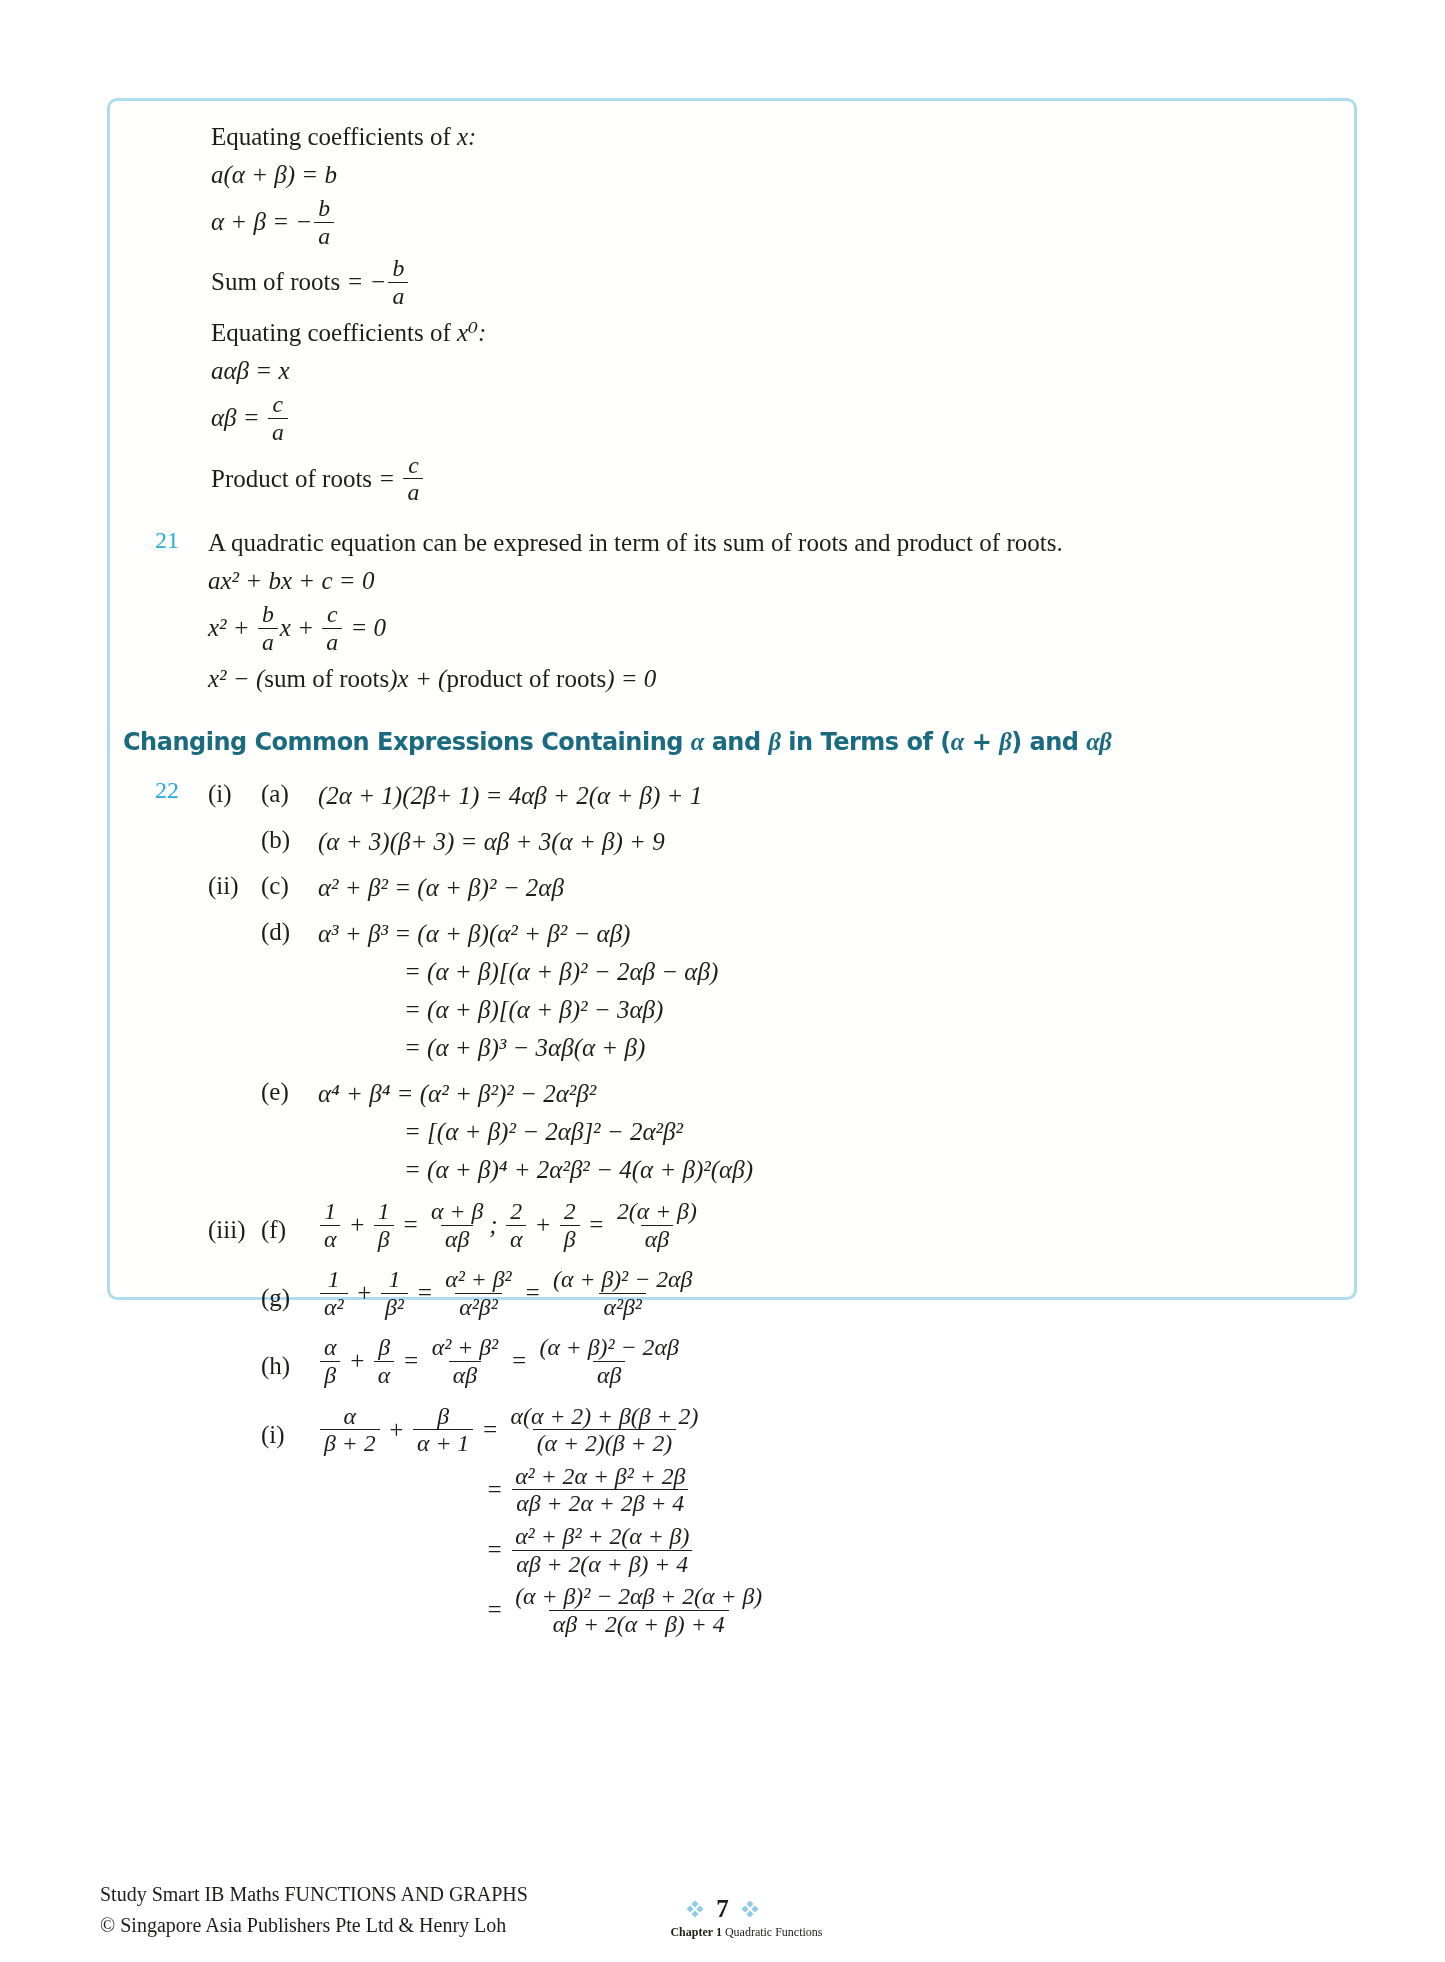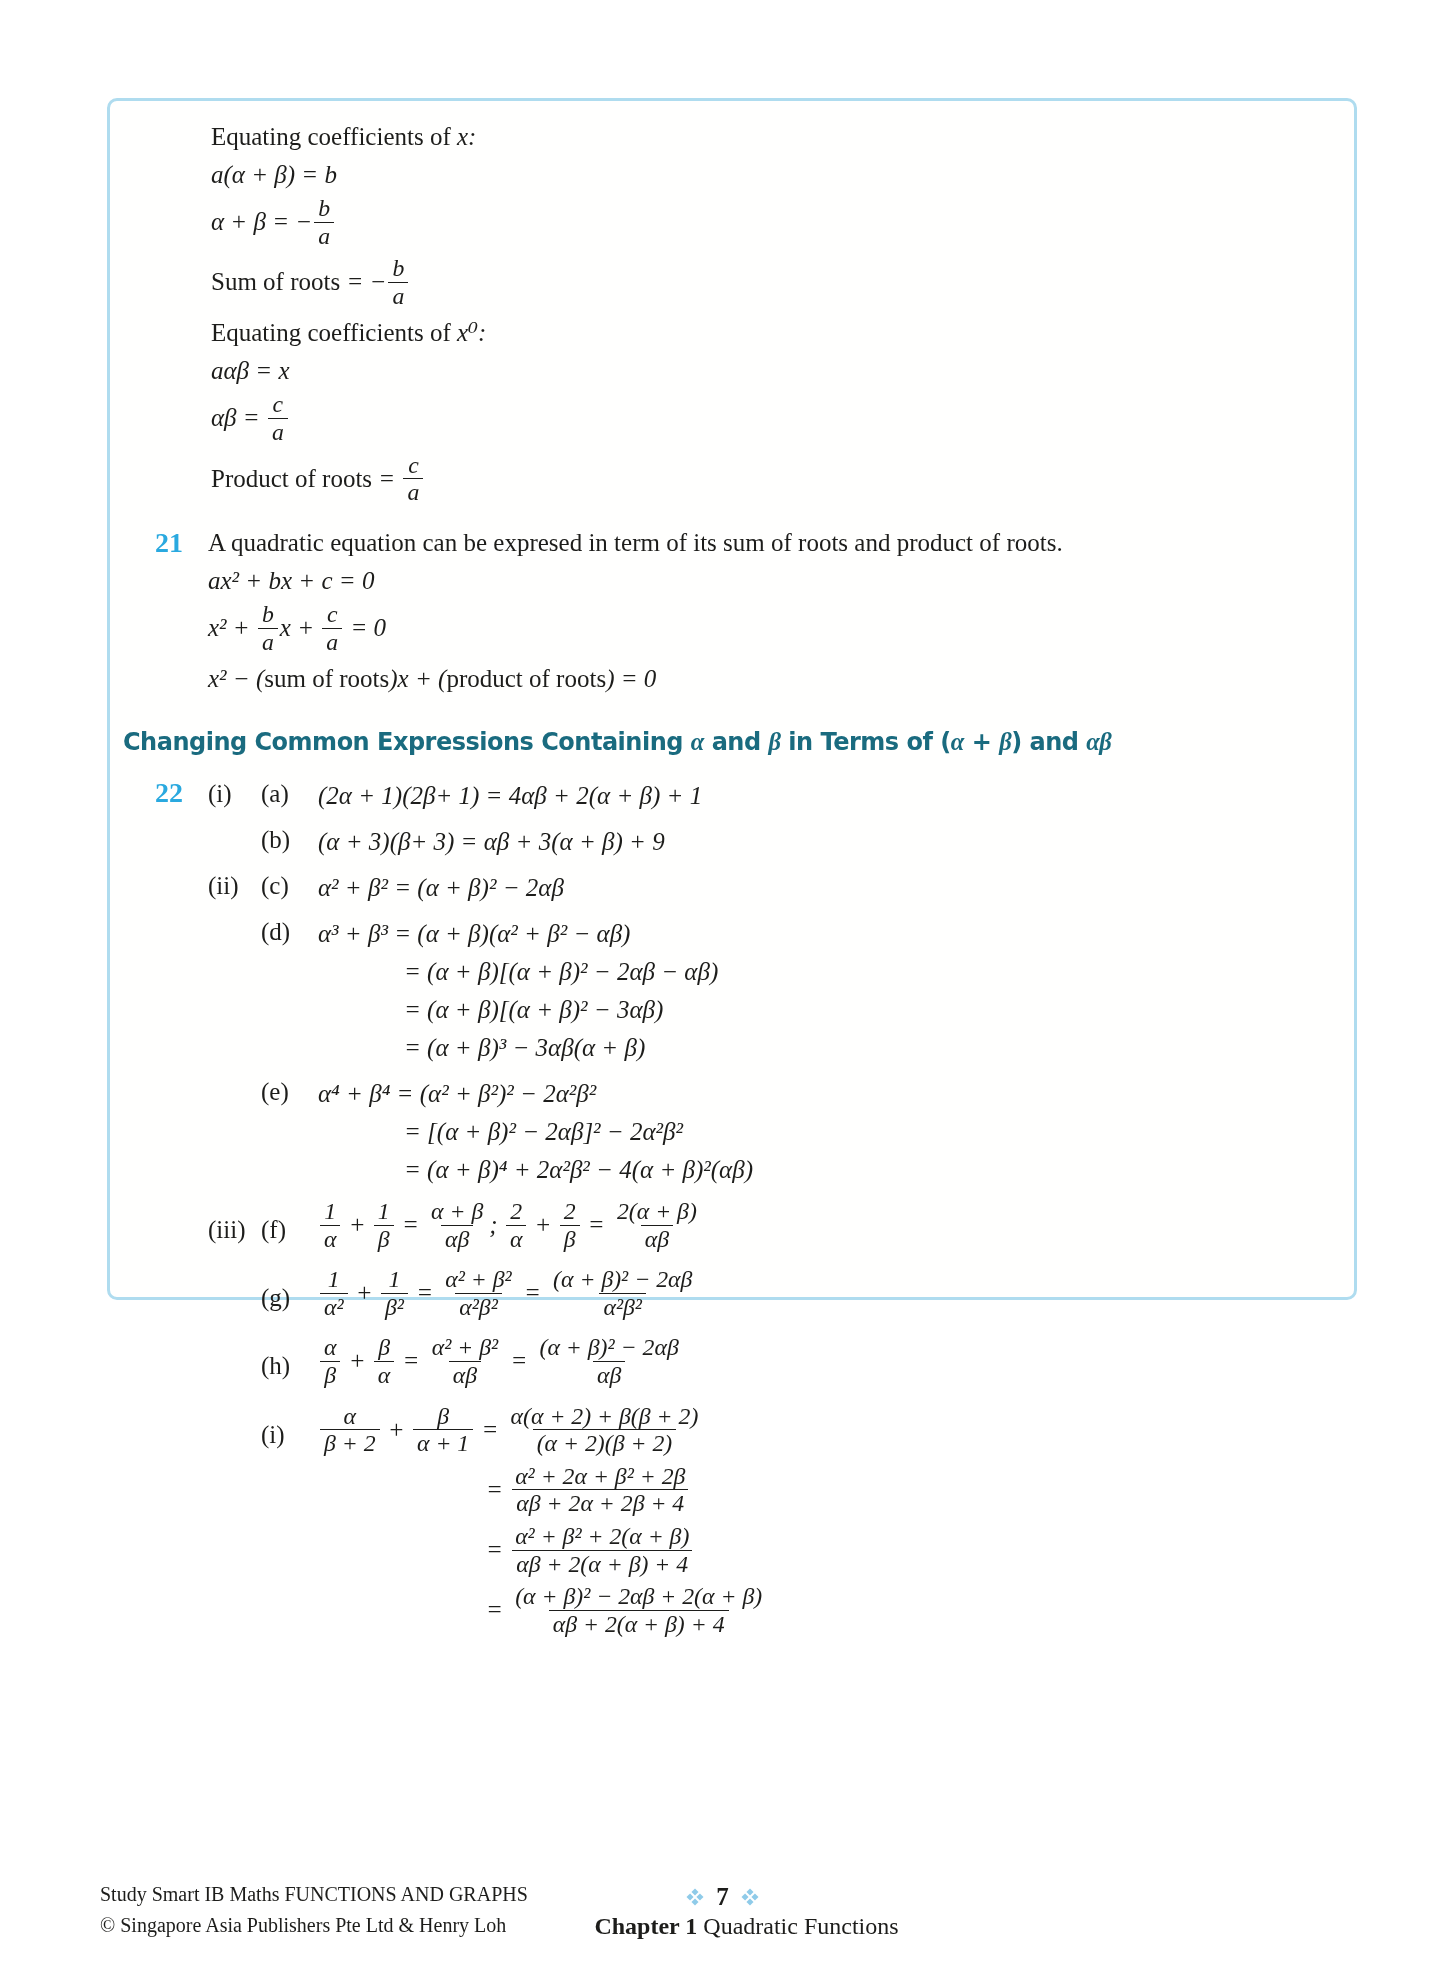--- a/index.html
+++ b/index.html
@@ -27,21 +27,21 @@
   .frac .num{padding:0 4px;}
   .frac .den{border-top:1.6px solid #1d1d1b;padding:0 4px;}
   .sqrt{display:inline-flex;align-items:flex-start;vertical-align:middle;}
   .sqrt .rad{font-style:normal;font-size:1.25em;line-height:1;margin-right:-2px;transform:translateY(-1px);}
   .sqrt .vin{border-top:1.7px solid #1d1d1b;padding:1px 5px 0 3px;}
   
   .intro{margin-left:56px;margin-top:4px;}
   
   .item{display:grid;grid-template-columns:53px 1fr;margin-top:16px;}
   .qnum{
-    font-weight:bold;font-size:28px;color:#2aa9df;line-height:1.3;
+    font-weight:normal;font-size:24px;color:#2aa9df;line-height:1.3;
     font-style:normal;padding-top:1px;
   }
   .item-body{min-width:0;}
   .body-text{font-size:25px;line-height:1.34;margin:2px 0 4px 0;}
   
   .heading{
     font-family:"DejaVu Sans","Liberation Sans",sans-serif;
     font-weight:bold;font-size:24px;color:#1a6b7f;
     margin:26px 0 10px -32px;line-height:1.25;letter-spacing:-0.5px;
   }
@@ -58,21 +58,21 @@
   .footer-left{
     position:absolute;left:100px;bottom:21px;font-size:20px;line-height:1.55;
   }
   .footer-center{
     position:absolute;left:0;right:0;bottom:22px;text-align:center;
   }
   .pagenum-row{display:flex;justify-content:center;align-items:center;gap:15px;}
   .pagenum{font-size:25px;font-weight:bold;}
   .dmd{display:inline-grid;grid-template-columns:5px 5px;grid-template-rows:5px 5px;gap:2px;transform:rotate(45deg);}
   .dmd i{background:#8fcbe9;display:block;}
-  .chapter-line{font-size:24px;margin-top:2px;padding-left:48px;}
+  .chapter-line{font-size:12px;margin-top:2px;padding-left:48px;}
   .chapter-label{font-weight:bold;}
 </style>
 </head>
 <body>
 
 <div class="content-box">
 
   <div class="intro">
       <div class="math-line"><span class="rm">Equating coefficients of </span>x:</div>
       <div class="math-line">a(α + β) = b</div>

